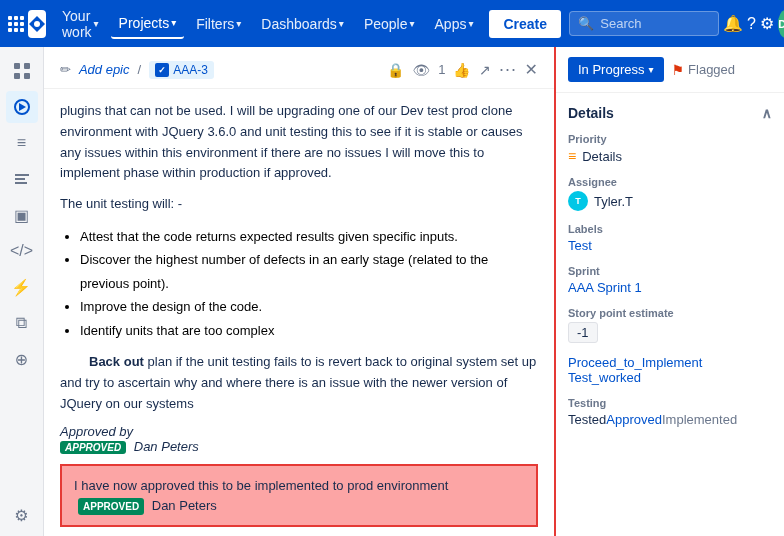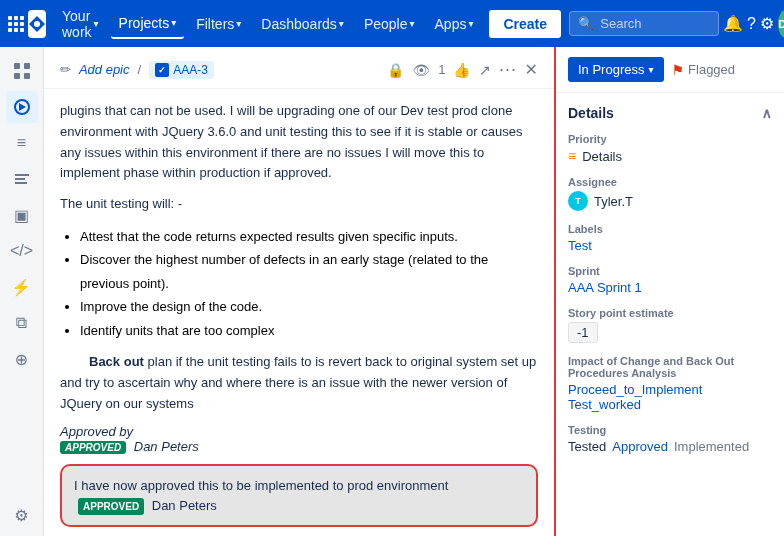--- a/index.html
+++ b/index.html
@@ -94,24 +94,24 @@
     .backout-section { margin-bottom: 10px; }
     .backout-section p { font-size: 13px; }
     strong { font-weight: 600; padding-left: 29px; }
 
     .approved-section { margin: 10px 0; font-size: 13px; font-style: italic; }
     .approved-badge { display: inline-block; background: #00875a; color: white; padding: 1px 5px; border-radius: 3px; font-size: 10px; font-weight: bold; margin-right: 4px; }
 
     
     .highlighted-box {
       border: 2px solid #e53935;
-      border-radius: 10px;
+      border-radius: 0;
       padding: 10px 12px;
       margin: 8px 0;
-      background: #e5e5e5;
+      background: #fca5a5;
       font-size: 13px;
       line-height: 1.5;
     }
 
     
     .right-panel {
       width: 230px;
       background: white;
       border-left: 2px solid #e53935;
       overflow-y: auto;
@@ -153,21 +153,21 @@
     .detail-value { font-size: 13px; color: #172b4d; display: flex; align-items: center; gap: 6px; }
     .priority-icon { color: #ff8b00; font-size: 14px; }
     .assignee-avatar { width: 20px; height: 20px; border-radius: 50%; background: #00c7e6; display: flex; align-items: center; justify-content: center; color: white; font-size: 9px; font-weight: bold; }
     .label-tag { color: #0052cc; font-size: 13px; cursor: pointer; }
     .sprint-link { color: #0052cc; font-size: 13px; cursor: pointer; }
     .story-points-box { background: #f4f5f7; border: 1px solid #dfe1e6; border-radius: 3px; padding: 2px 8px; font-size: 13px; display: inline-block; }
 
     .impact-links { display: flex; gap: 0; flex-wrap: wrap; }
     .impact-link { color: #0052cc; font-size: 13px; cursor: pointer; }
 
-    .testing-labels { display: flex; gap: 6px; }
+    .testing-labels { display: flex; }
     .testing-label { color: #6b778c; font-size: 13px; }
     .testing-label.active { color: #172b4d; font-weight: 500; }
     .testing-label.highlight { color: #0052cc; }
 
     
     ::-webkit-scrollbar { width: 6px; }
     ::-webkit-scrollbar-track { background: #f1f1f1; }
     ::-webkit-scrollbar-thumb { background: #c1c7d0; border-radius: 3px; }
   </style>
 </head>
@@ -363,21 +363,20 @@
         </div>
 
         <div class="detail-row">
           <div class="detail-label">Story point estimate</div>
           <div class="detail-value">
             <span class="story-points-box">-1</span>
           </div>
         </div>
 
         <div class="detail-row">
-          <div class="detail-label">Impact of Change and Back Out Procedures Analysis</div>
           <div class="impact-links">
             <span class="impact-link">Proceed_to_Implement</span>
             <span class="impact-link">Test_worked</span>
           </div>
         </div>
 
         <div class="detail-row">
           <div class="detail-label">Testing</div>
           <div class="testing-labels">
             <span class="testing-label active">Tested</span>

